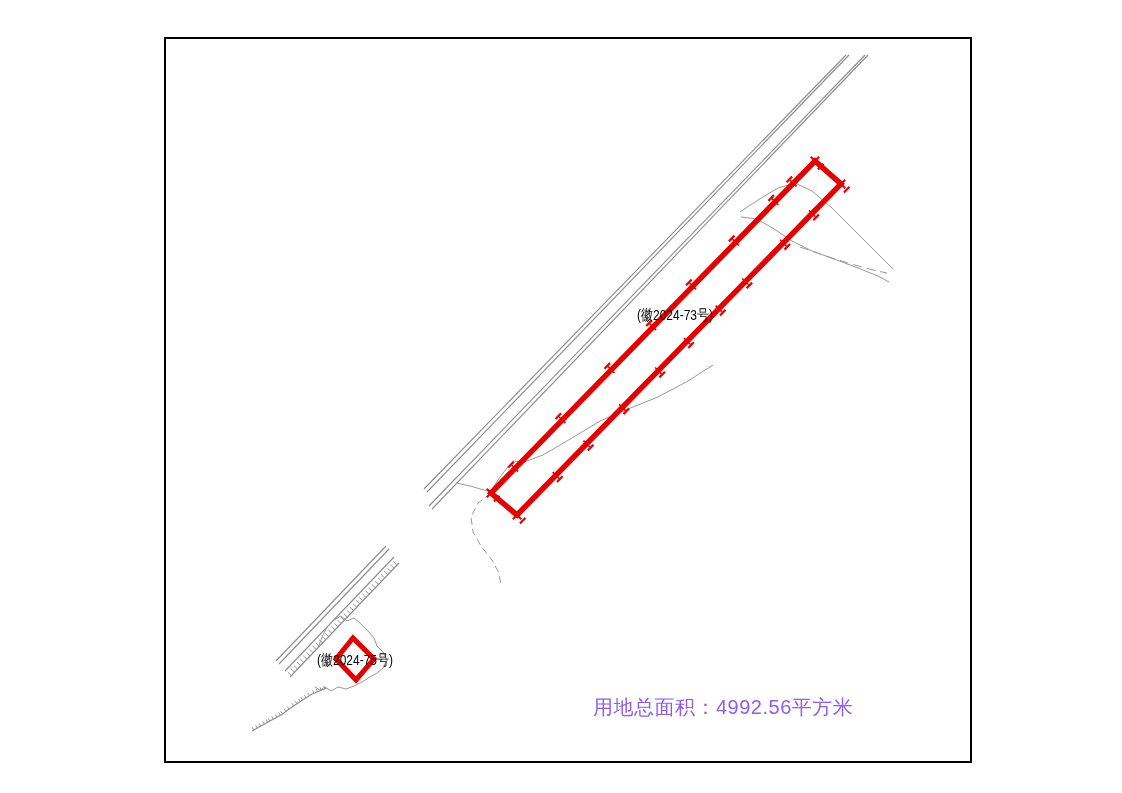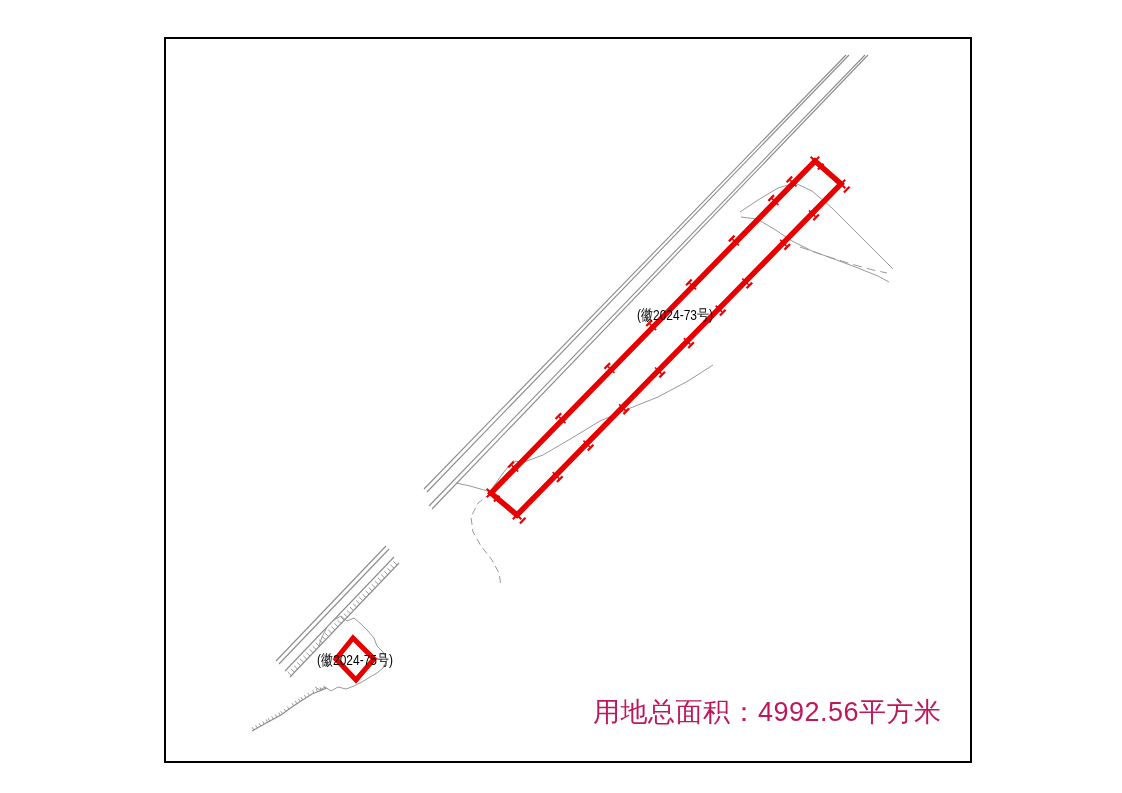--- a/index.html
+++ b/index.html
@@ -174,14 +174,14 @@
             <line x1="562.6084654944955" y1="476.2688134755267" x2="557.012385737803" y2="481.9857961899256" stroke="#e60000" stroke-width="2.2"></line>
           </g>
         </g>
         <g>
           <polygon points="353,638 374,659 356,680 336,659" fill="none" stroke="#e60000" stroke-width="5" stroke-linejoin="miter"></polygon>
         </g>
       </g>
     </svg>
   <div class="map-label" id="label-main" style="left: 637px; top: 306px; font-size: 15px; color: rgb(0, 0, 0); z-index: 5;">(徽2024-73号)</div>
   <div class="map-label" id="label-small" style="left: 317px; top: 651px; font-size: 15px; color: rgb(0, 0, 0); z-index: 5;">(徽2024-75号)</div>
-  <div class="map-label" id="label-area" style="left: 593px; top: 694px; font-size: 27px; color: #be185d; z-index: 5;">用地总面积：4992.56平方米</div>
+  <div class="map-label" id="label-area" style="left: 593px; top: 694px; font-size: 20px; color: #8b5cf6; z-index: 5;">用地总面积：4992.56平方米</div>
 </div>
 
 </body></html>

